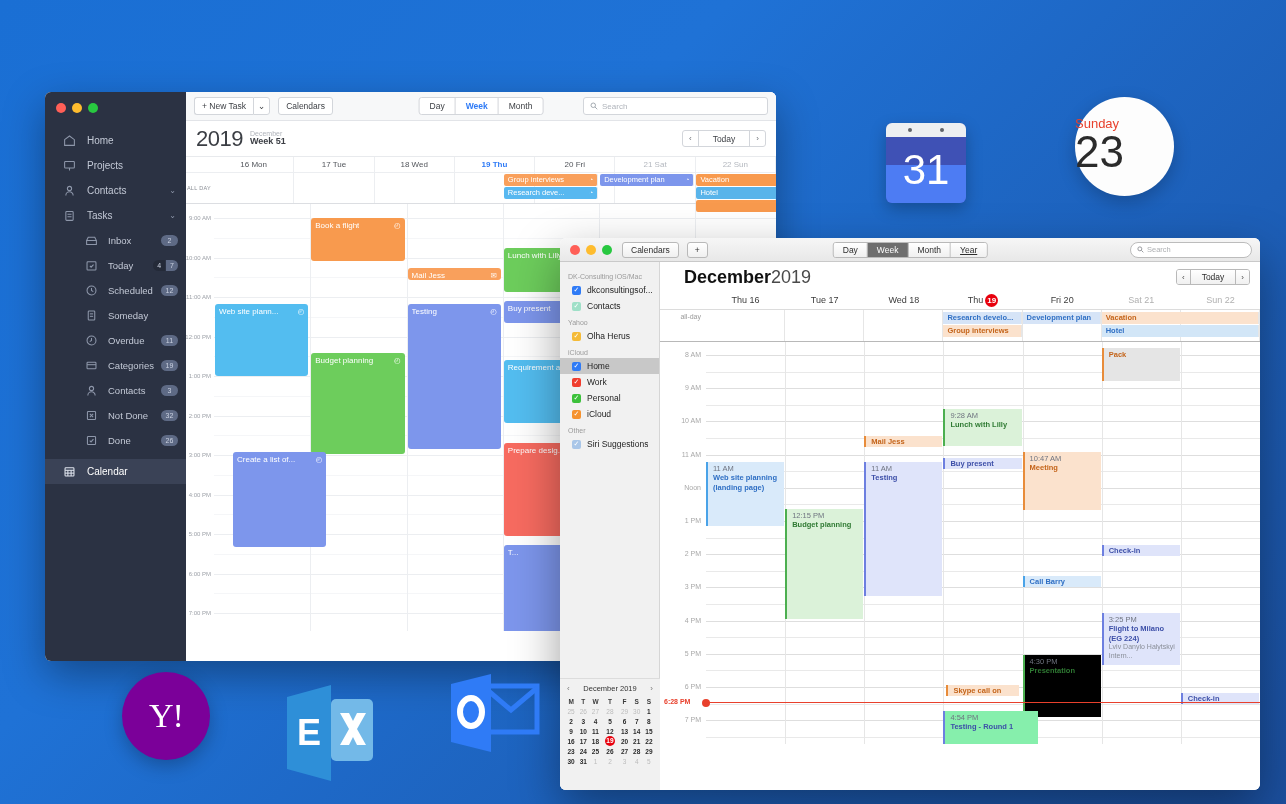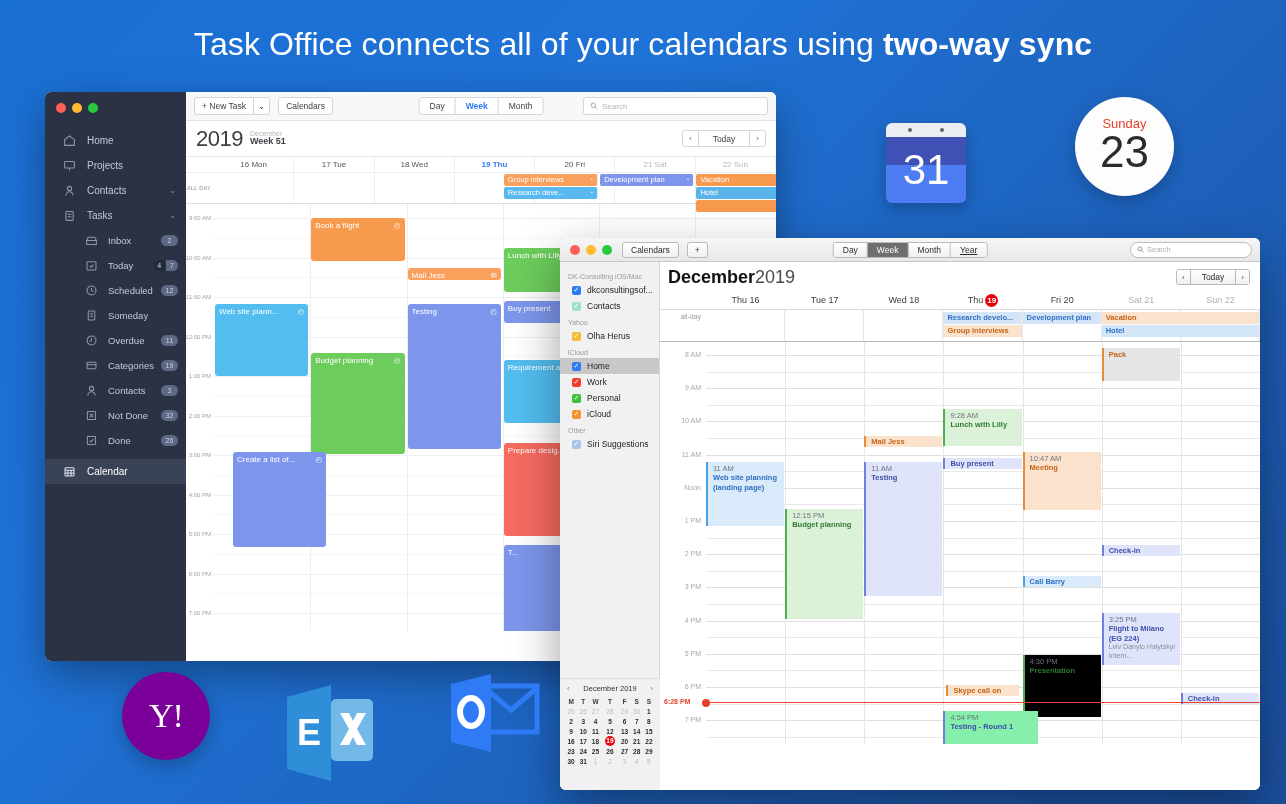--- a/index.html
+++ b/index.html
@@ -256,21 +256,21 @@
   }
   #fw-mini th { color: #3a3a3a; }
   #fw-mini td.dim { color: #bcbcbc; font-weight: 400; }
   #fw-mini td.today span {
     display: inline-block; width: 10px; height: 10px; line-height: 10px;
     border-radius: 50%; background: #e8000d; color: #fff;
   }
 
   #fw-main { position: absolute; left: 100px; top: 24px; right: 0; bottom: 0; background: #fff; }
   #fw-datebar {
-    height: 30px; display: flex; align-items: center; padding: 0 8px;
+    height: 30px; display: flex; align-items: center; padding: 0 24px;
     position: relative;
   }
   #fw-date { font-size: 18px; color: #111; }
   #fw-date b { font-weight: 700; }
   #fw-date span.y { font-weight: 300; color: #4a4a4a; }
   #fw-nav {
     position: absolute; right: 10px; display: flex; height: 16px;
     border: 1px solid #b9b9b9; border-radius: 3px; overflow: hidden;
   }
   #fw-nav div {
@@ -353,21 +353,21 @@
   #gcal .lower { position: absolute; left: 0; right: 0; bottom: 0; height: 38px; background: #4d7cf3; }
   #gcal .num {
     position: absolute; left: 0; right: 0; top: 14px; height: 66px;
     display: flex; align-items: center; justify-content: center;
     color: #fff; font-size: 42px; font-weight: 300; font-family: "Liberation Sans", sans-serif;
   }
   #icalbadge {
     position: absolute; left: 1075px; top: 97px; width: 99px; height: 99px;
     border-radius: 50%; background: #fdfdfd;
     box-shadow: 0 6px 18px rgba(0,0,0,0.22);
-    display: flex; flex-direction: column; align-items: center; justify-content: center;
+    display: flex; flex-direction: column; justify-content: center;
   }
   #icalbadge .dow { color: #e8402c; font-size: 13px; margin-bottom: -4px; }
   #icalbadge .dnum { color: #2b2b2b; font-size: 44px; font-weight: 300; }
 
   #yahoo {
     position: absolute; left: 122px; top: 672px; width: 88px; height: 88px;
     border-radius: 50%; background: #7b0099;
     display: flex; align-items: center; justify-content: center;
     box-shadow: 0 6px 18px rgba(0,0,0,0.25);
   }
@@ -376,23 +376,20 @@
     font-weight: 400; letter-spacing: -1px;
   }
   #exch { position: absolute; left: 283px; top: 683px; width: 95px; height: 100px; }
   #outlook { position: absolute; left: 445px; top: 672px; width: 100px; height: 88px; }
 </style>
 </head>
 <body>
 
 <div id="stage">
 
-  <div id="headline">
-    <span>Task Office connects all of your calendars using </span><span class="bold">two-way sync</span>
-  </div>
 
   <div id="back-window">
 
     <div id="bw-sidebar">
       <div id="bw-traffic" class="traffic">
         <span class="dot r"></span>
         <span class="dot y"></span>
         <span class="dot g"></span>
       </div>
       <div style="height:36px"></div>

